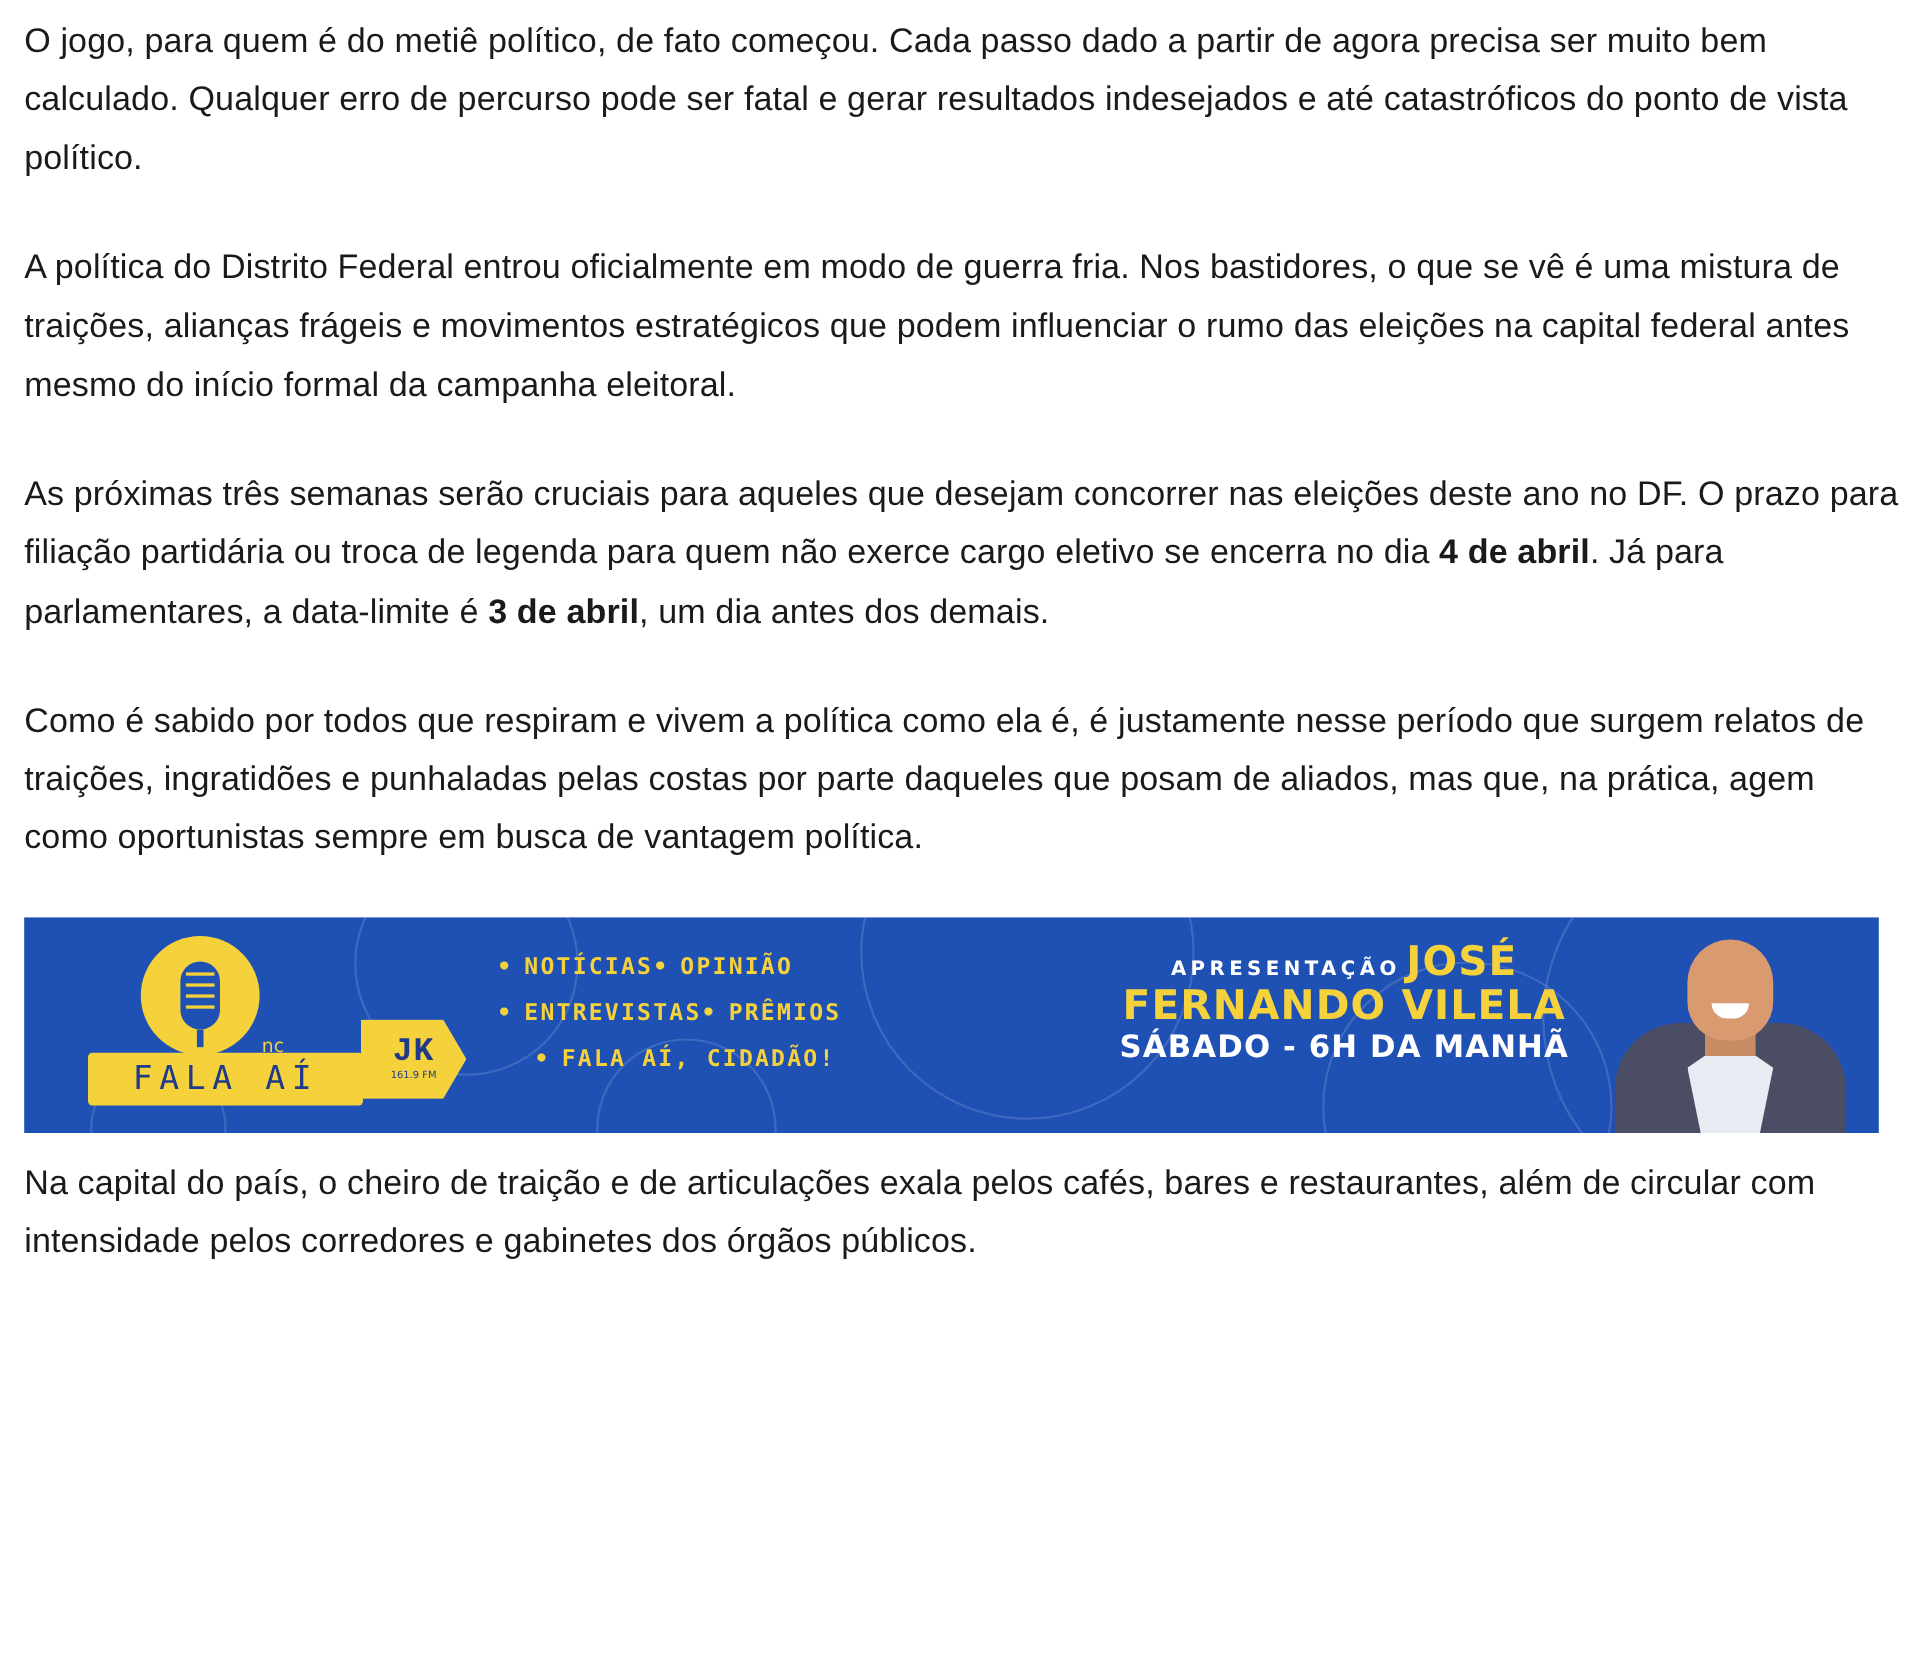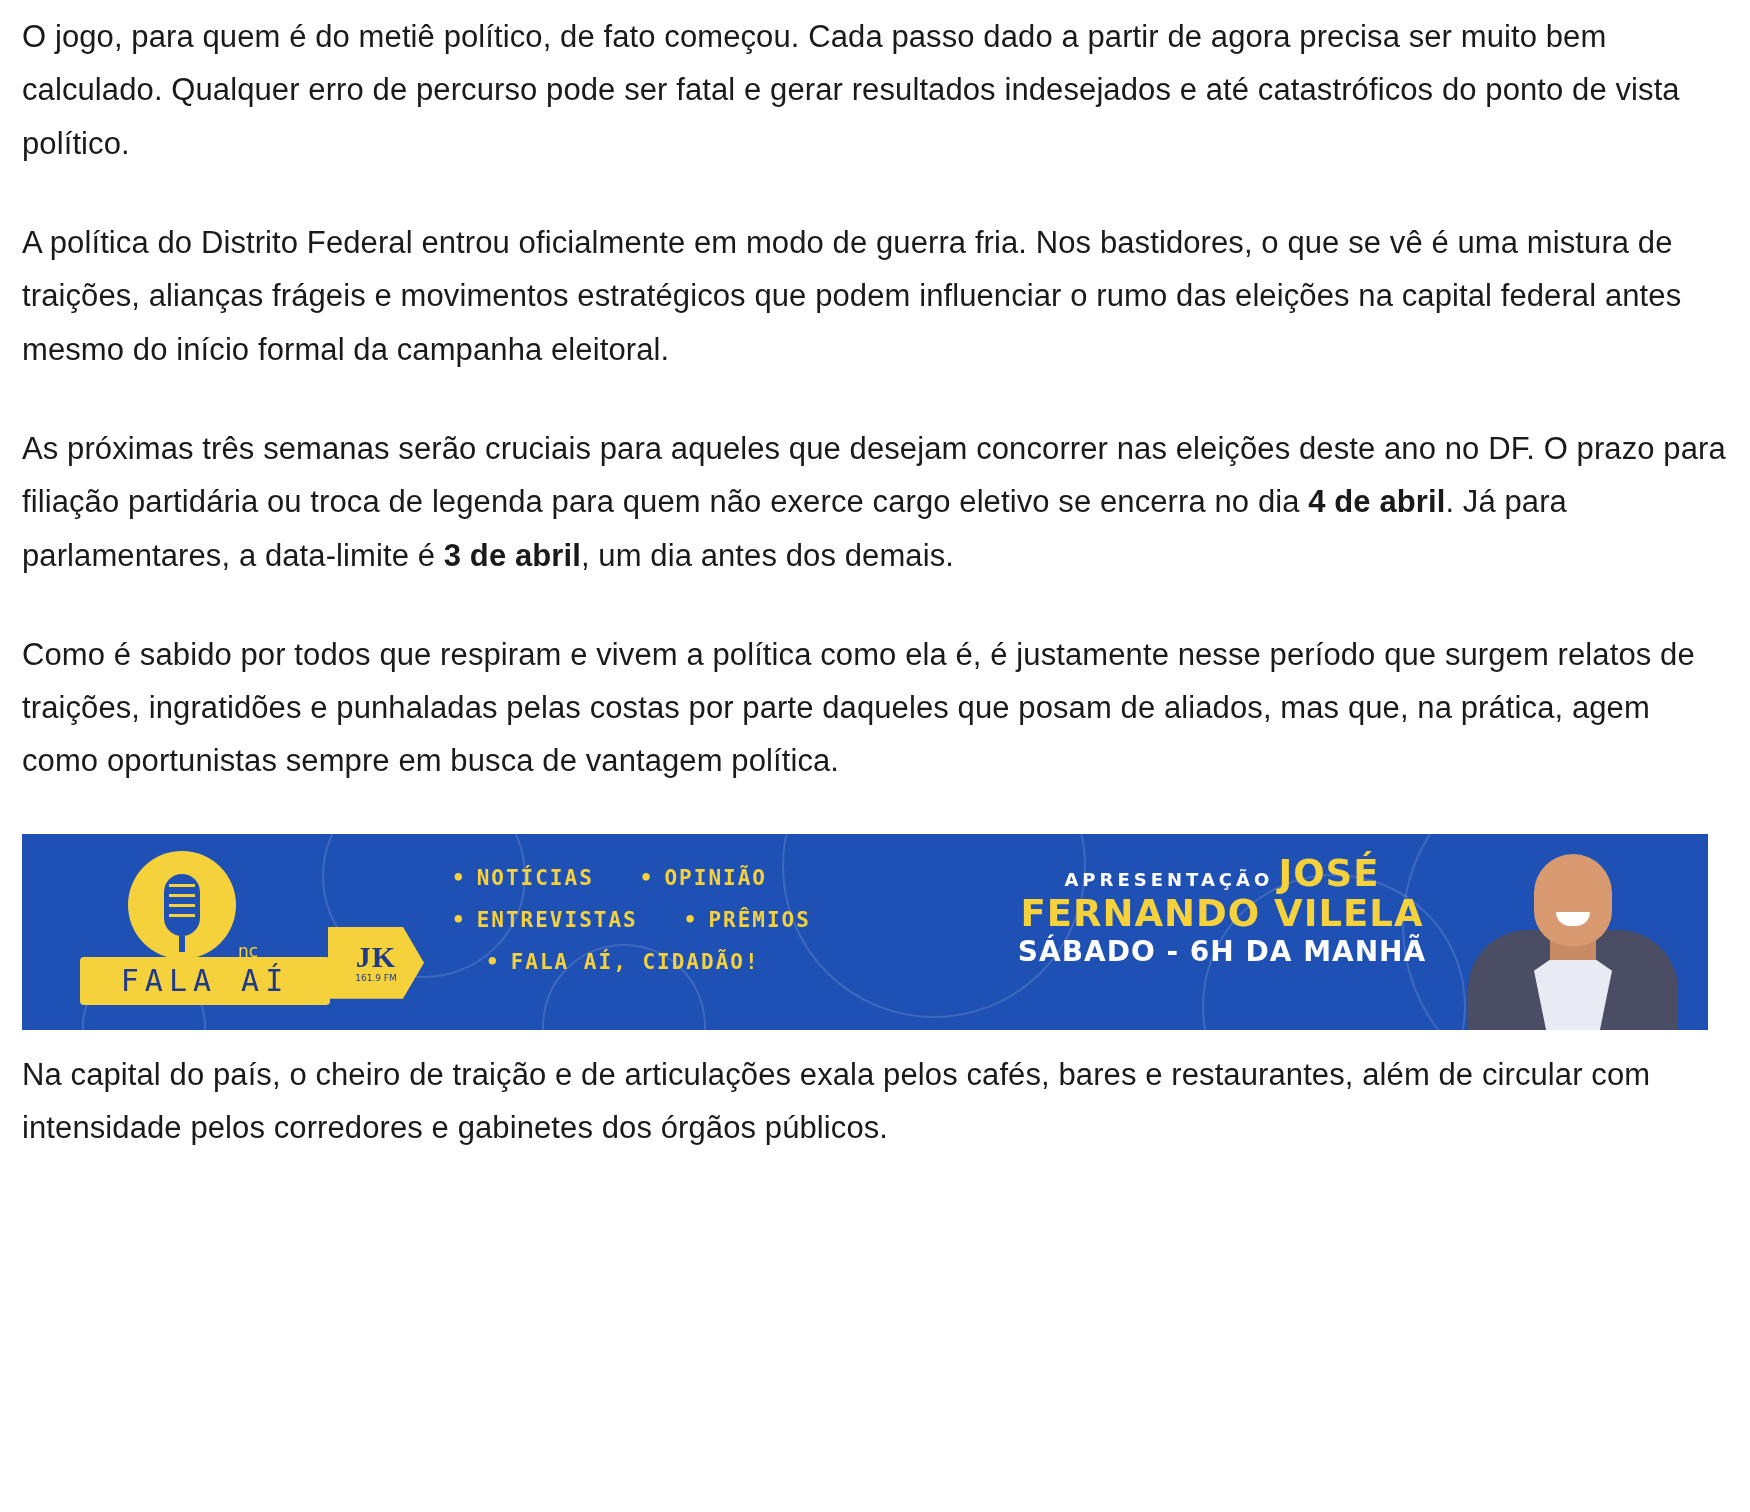--- a/index.html
+++ b/index.html
@@ -128,21 +128,21 @@
     width: 96px;
     height: 72px;
     background: #f5d23c;
     clip-path: polygon(0 0, 78% 0, 100% 50%, 78% 100%, 0 100%);
     display: flex;
     flex-direction: column;
     align-items: center;
     justify-content: center;
   }
   .jk-badge .jk {
-    font-family: Liberation Serif, serif;
+    font-family: Liberation Mono, monospace;
     font-weight: bold;
     font-size: 30px;
     color: #1f3a8a;
     line-height: 1;
     letter-spacing: 1px;
     text-align: center;
   }
   .jk-badge .fm {
     font-family: "DejaVu Sans", sans-serif;
     font-size: 9px;
@@ -165,21 +165,20 @@
     top: 32px;
     width: 400px;
     color: #f5d23c;
     font-family: "DejaVu Sans Mono", monospace;
     font-weight: bold;
     font-size: 21px;
     letter-spacing: 2px;
   }
   .bl-row {
     display: flex;
-    gap: 46px;
     margin-bottom: 18px;
   }
   .bl {
     white-space: nowrap;
   }
   .bl::before {
     content: "•";
     margin-right: 10px;
   }
   .bl-center {

